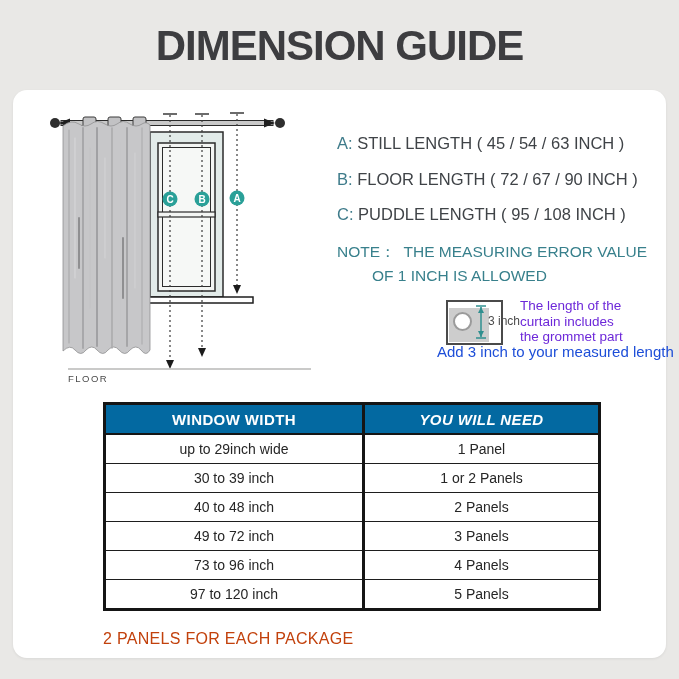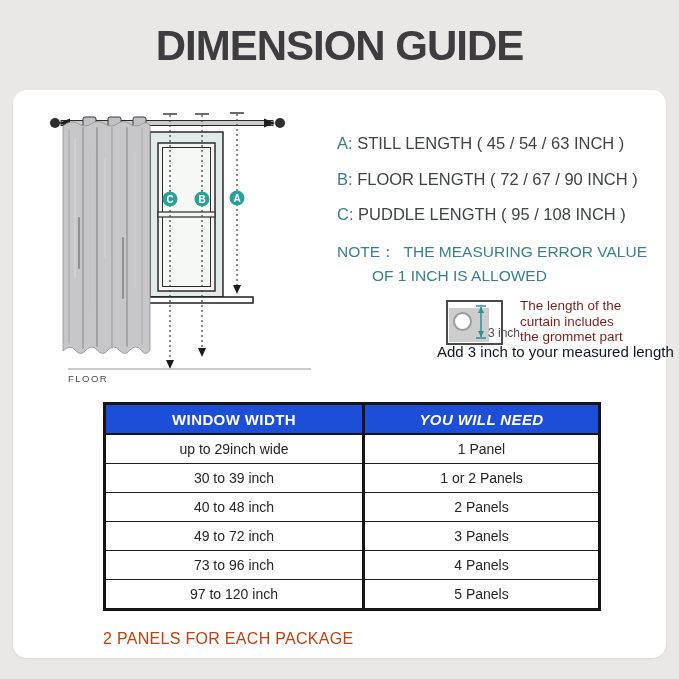--- a/index.html
+++ b/index.html
@@ -15,27 +15,27 @@
   .mline .mkey{color:#3e7b8a;}
   .note-l1{position:absolute;left:324px;top:152px;font-size:15.5px;color:#38808c;white-space:nowrap;}
   .note-l1 .note-key{margin-right:8px;}
   .note-l2{position:absolute;left:359px;top:177px;font-size:15.5px;color:#38808c;white-space:nowrap;}
   
   .gbox{position:absolute;left:433px;top:210px;width:53px;height:41px;border:2px solid #4a4a4a;background:#fff;}
   .gfill{position:absolute;left:1px;top:6px;width:40px;bottom:1px;background:#cdcdcd;}
   .gring{position:absolute;left:5px;top:10px;width:15px;height:15px;border-radius:50%;
          background:#fff;border:2.5px solid #9b9b9b;}
   .garrow{position:absolute;left:27px;top:2px;}
-  .glabel{position:absolute;left:40px;top:24px;font-size:12px;color:#4c4c4c;white-space:nowrap;}
-  .gdesc{position:absolute;left:507px;top:208px;font-size:13.5px;line-height:15.5px;color:#7f1d1d;white-space:nowrap;}
-  .gadd{position:absolute;left:424px;top:253px;font-size:15px;color:#0f172a;white-space:nowrap;}
+  .glabel{position:absolute;left:40px;top:12px;font-size:12px;color:#4c4c4c;white-space:nowrap;}
+  .gdesc{position:absolute;left:507px;top:208px;font-size:13.5px;line-height:15.5px;color:#6d28d9;white-space:nowrap;}
+  .gadd{position:absolute;left:424px;top:253px;font-size:15px;color:#1d4ed8;white-space:nowrap;}
   
   .size-table{position:absolute;left:90px;top:312px;width:485px;border-collapse:collapse;
               table-layout:fixed;border:3px solid #151515;}
-  .size-table th{width:254px;height:26px;background:#1d4ed8;color:#ffffff;font-size:15px;
+  .size-table th{width:254px;height:26px;background:#0369a1;color:#ffffff;font-size:15px;
                  font-weight:bold;letter-spacing:.4px;border:2px solid #151515;text-align:center;}
   .size-table th:last-child{width:231px;font-style:italic;}
   .size-table td{height:26px;background:#ffffff;color:#262626;font-size:14px;text-align:center;
                  border:1.5px solid #1e1e1e;}
   .size-table th:first-child,.size-table td:first-child{border-right:3px solid #151515;}
   .footer-note{position:absolute;left:90px;top:540px;font-size:16px;letter-spacing:.3px;color:#c2410c;white-space:nowrap;}
 </style>
 </head>
 <body>
 

